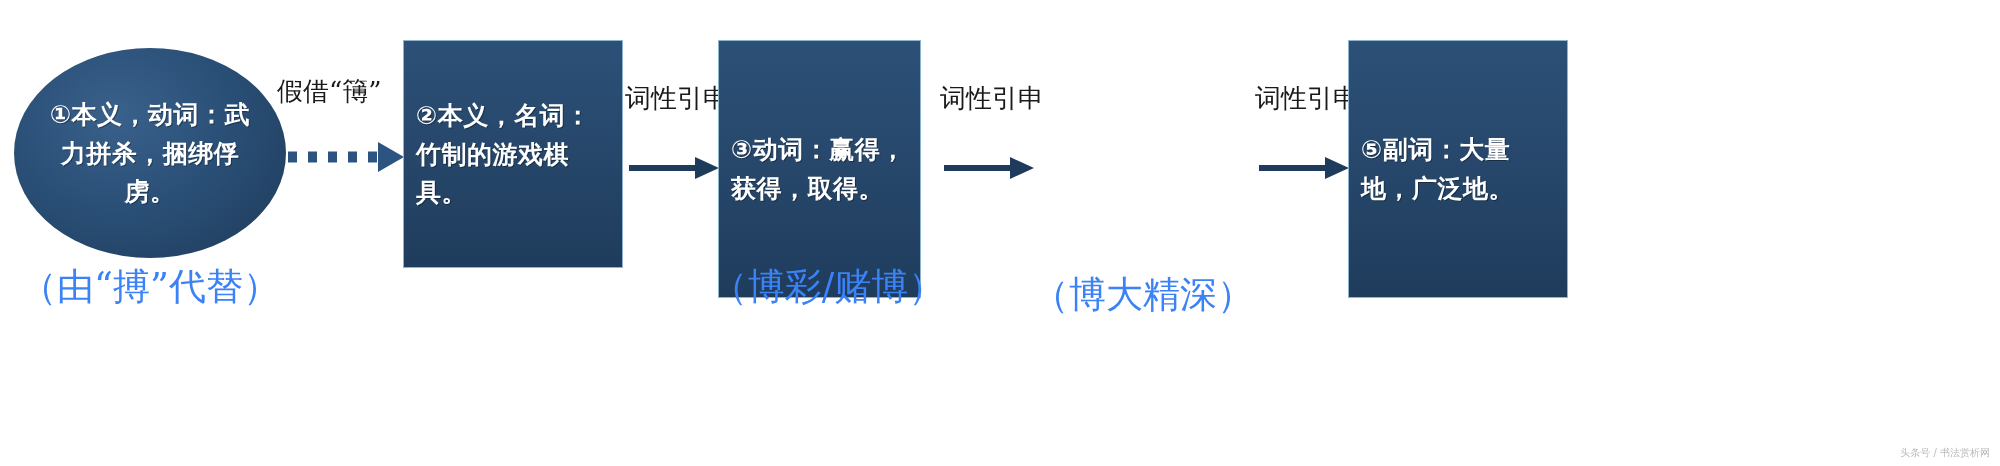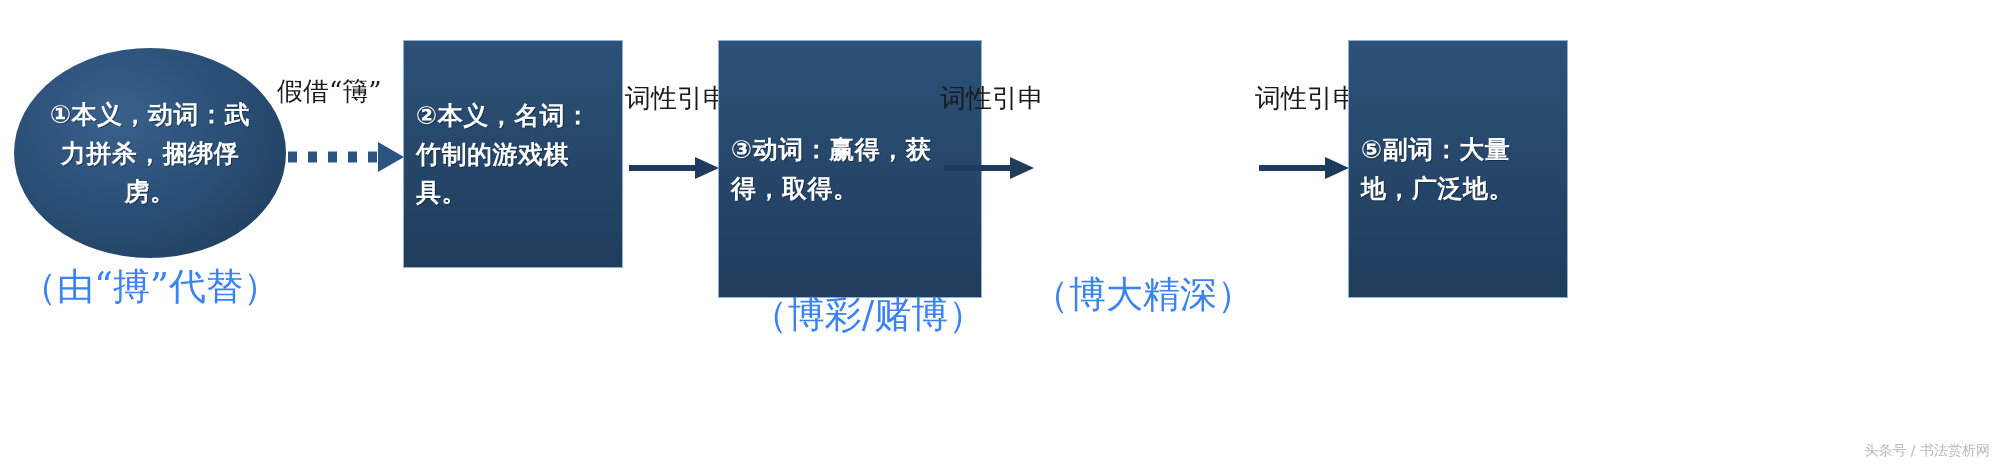--- a/index.html
+++ b/index.html
@@ -84,21 +84,21 @@
     position: absolute;
     overflow: visible;
   }
 
   
   .watermark {
     position: absolute;
     right: 10px;
     bottom: 6px;
     color: #b9b9b9;
-    font-size: 14px;
+    font-size: 10px;
     white-space: nowrap;
     font-family: "DejaVu Sans", "Liberation Sans", sans-serif;
   }
 </style>
 </head>
 <body>
 
 <div id="diagram">
 
   <div class="node ellipse" style="left:14px; top:48px; width:272px; height:210px;">
@@ -115,24 +115,24 @@
   <div class="node" style="left:403px; top:40px; width:220px; height:228px;">
     <span class="node-text">②本义，名词：竹制的游戏棋具。</span>
   </div>
 
   <div class="conn-label" style="left:625px; top:85px;">词性引申</div>
   <svg class="arrow-svg" style="left:629px; top:155px;" width="90" height="26" viewBox="0 0 90 26">
     <line x1="0" y1="13" x2="68" y2="13" stroke="#1f3b5c" stroke-width="6"></line>
     <polygon points="66,2 90,13 66,24" fill="#1f3b5c"></polygon>
   </svg>
 
-  <div class="node" style="left:718px; top:40px; width:264px; height:258px;">
+  <div class="node" style="left:718px; top:40px; width:203px; height:258px;">
     <span class="node-text">③动词：赢得，获得，取得。</span>
   </div>
-  <div class="caption" style="left:738px; top:268px; width:260px;margin-top:28px;">（博彩/赌博）</div>
+  <div class="caption" style="left:698px; top:268px; width:260px;">（博彩/赌博）</div>
 
   <div class="conn-label" style="left:940px; top:85px;">词性引申</div>
   <svg class="arrow-svg" style="left:944px; top:155px;" width="90" height="26" viewBox="0 0 90 26">
     <line x1="0" y1="13" x2="68" y2="13" stroke="#1f3b5c" stroke-width="6"></line>
     <polygon points="66,2 90,13 66,24" fill="#1f3b5c"></polygon>
   </svg>
 
   <div class="caption" style="left:1013px; top:276px; width:260px;">（博大精深）</div>
 
   <div class="conn-label" style="left:1255px; top:85px;">词性引申</div>

